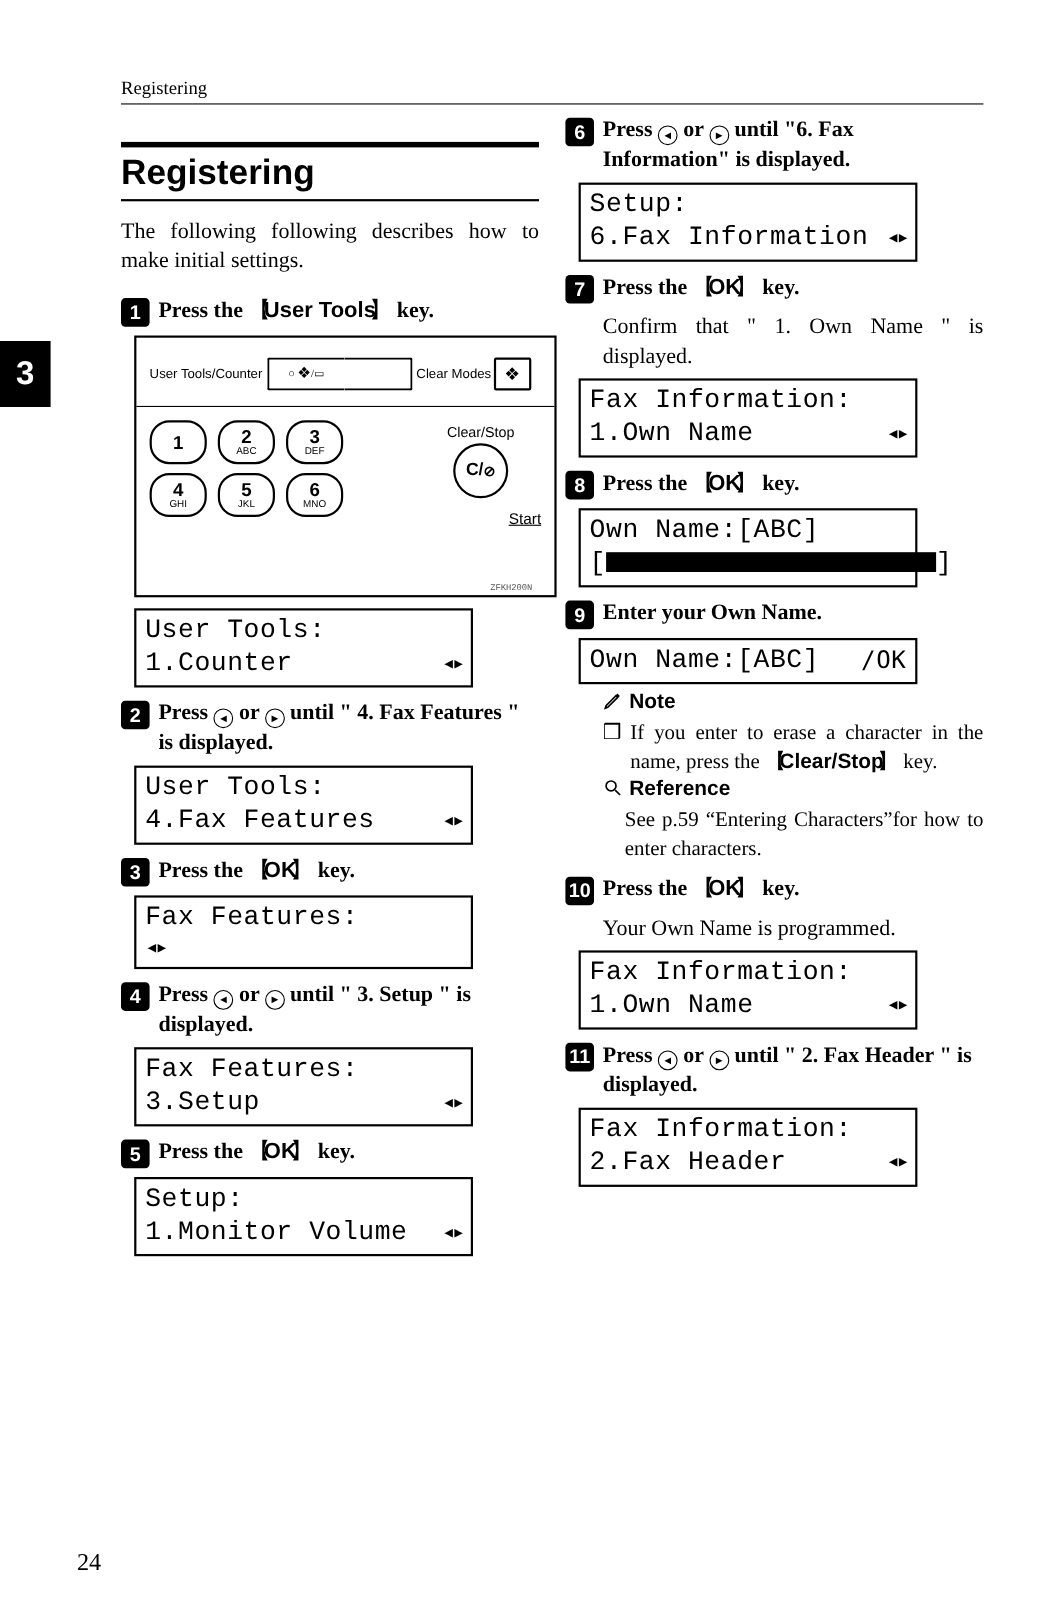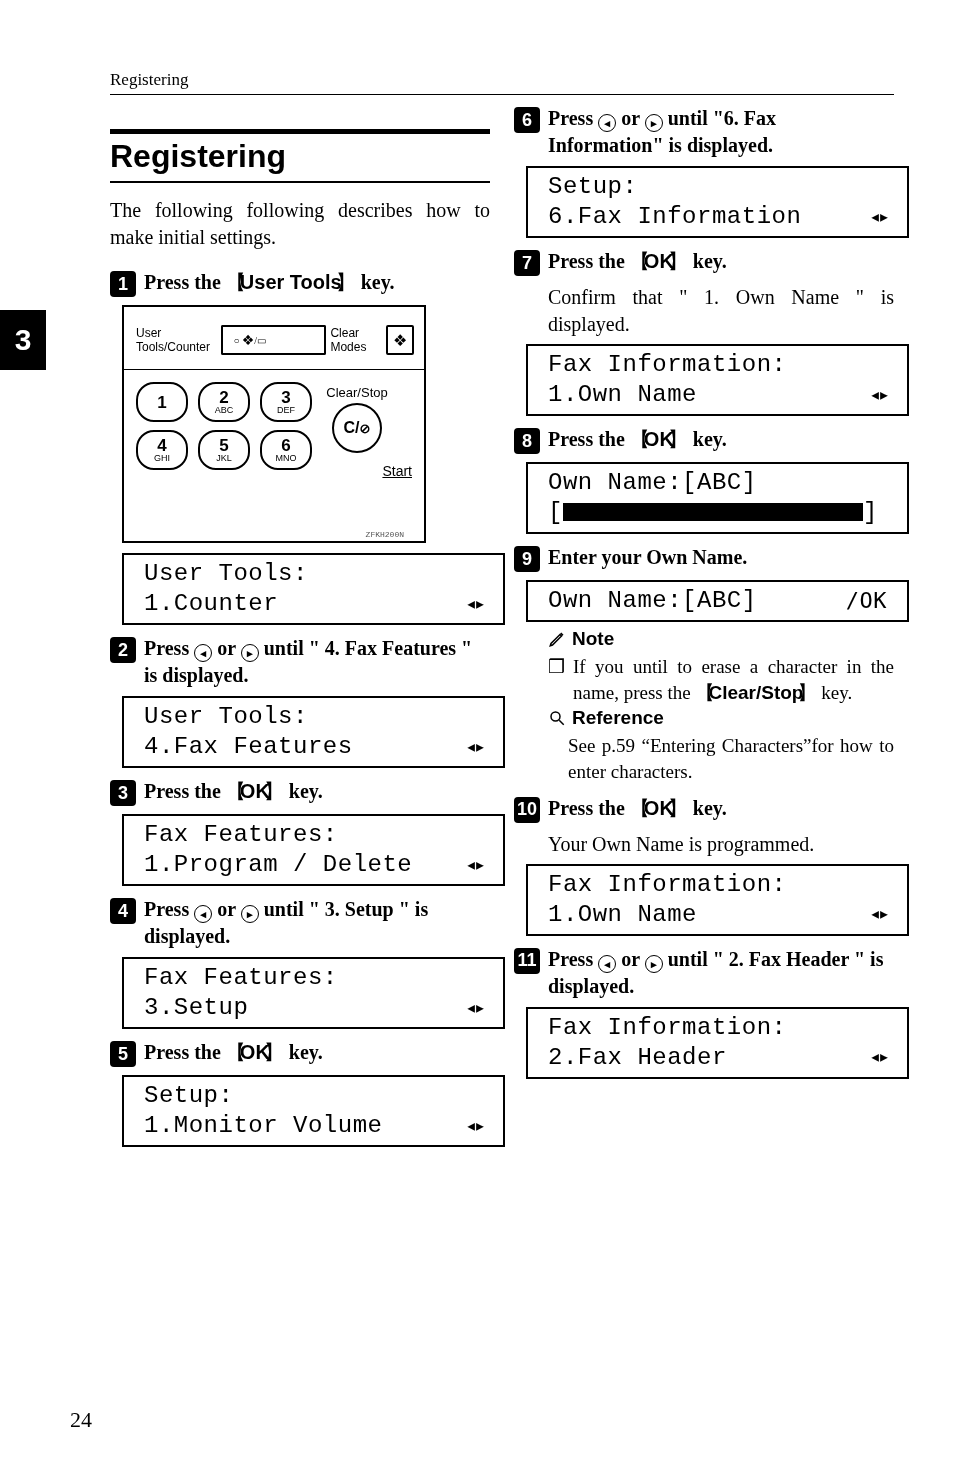--- a/index.html
+++ b/index.html
@@ -81,41 +81,41 @@
     margin-right: 8px;
     margin-top: 2px;
   }
   .step-text {
     font-size: 20px;
     font-weight: bold;
     line-height: 1.3;
   }
   .lcd {
     border: 2px solid #000;
-    width: 383px;
+    width: 308px;
     margin: 6px 0 6px 12px;
-    padding: 4px 20px;
+    padding: 4px 8px;
     font-family: "Galette Mono", "Courier New", monospace;
     line-height: 1.25;
   }
   .lcd-row {
     display: flex;
     justify-content: space-between;
     align-items: center;
     font-size: 24px;
     letter-spacing: 0.5px;
     white-space: pre;
   }
   .arrows {
     font-size: 20px;
     letter-spacing: -3px;
   }
   .panel-box {
     border: 2px solid #000;
-    width: 304px;
+    width: 384px;
     margin: 8px 0 10px 12px;
     padding: 18px 10px 4px 10px;
     position: relative;
     height: 238px;
   }
   .ut-box {
     border: 2px solid #000;
     height: 30px;
     width: 66px;
     display: inline-flex;
@@ -212,21 +212,21 @@
     line-height: 1.35;
     text-align: justify;
   }
   .note-head, .ref-head {
     font-family: Arial, Helvetica, sans-serif;
     font-weight: bold;
     font-size: 19px;
     font-style: italic;
     margin: 2px 0 4px 34px;
     display: flex;
-    align-items: center;
+    align-items: flex-start;
     gap: 6px;
   }
   .note-head span.text, .ref-head span.text { font-style: normal; }
   .note-body {
     margin-left: 34px;
     font-size: 19px;
     line-height: 1.35;
     text-align: justify;
     display: flex;
     gap: 8px;
@@ -366,21 +366,21 @@
 
       <div class="step">
         <span class="step-num">3</span>
         <span class="step-text">
           <span>Press the </span><span class="keybox">OK</span><span> key.</span>
         </span>
       </div>
 
       <div class="lcd">
         <div class="lcd-row"><span>Fax Features:</span></div>
-        <div class="lcd-row"><span>1.Program / Delete</span><span class="arrows">◂▸</span></div>
+        <div class="lcd-row"><span class="arrows">◂▸</span></div>
       </div>
 
       <div class="step">
         <span class="step-num">4</span>
         <span class="step-text">
           <span>Press </span><span class="circ-arrow">◂</span><span> or </span><span class="circ-arrow">▸</span><span> until " 3. Setup " is displayed.</span>
         </span>
       </div>
 
       <div class="lcd">
@@ -452,21 +452,21 @@
 
       <div class="note-head">
         <svg class="pencil" viewBox="0 0 24 24">
             <path d="M3 21l3-1 12-12-2-2L4 18l-1 3zM17 4l3 3" stroke="#000" stroke-width="2" fill="none"></path>
           </svg>
         <span class="text">Note</span>
       </div>
       <div class="note-body">
         <span class="bullet">❒</span>
         <span>
-          <span>If you until to erase a character in the name, press the </span><span class="keybox">Clear/Stop</span><span> key.</span>
+          <span>If you enter to erase a character in the name, press the </span><span class="keybox">Clear/Stop</span><span> key.</span>
         </span>
       </div>
 
       <div class="ref-head">
         <svg class="mag" viewBox="0 0 24 24">
             <circle cx="10" cy="10" r="6" stroke="#000" stroke-width="2" fill="none"></circle>
             <line x1="15" y1="15" x2="21" y2="21" stroke="#000" stroke-width="2"></line>
           </svg>
         <span class="text">Reference</span>
       </div>

